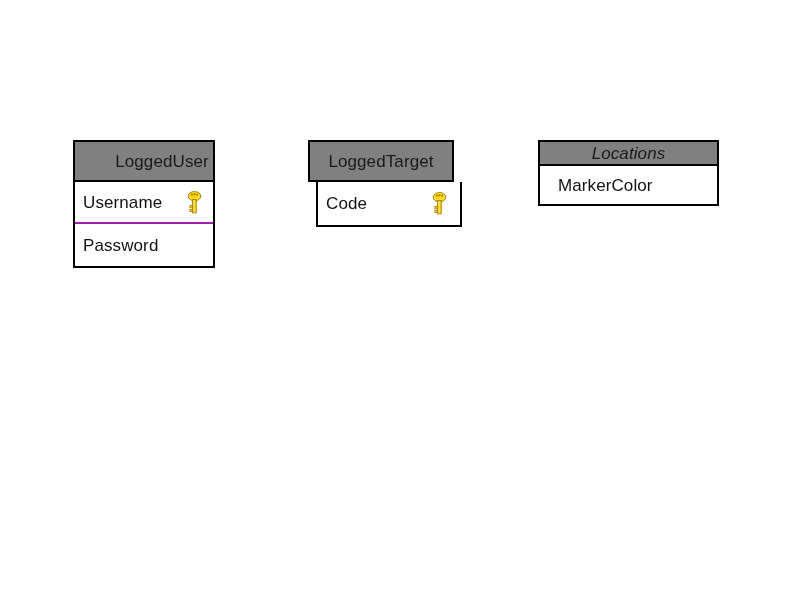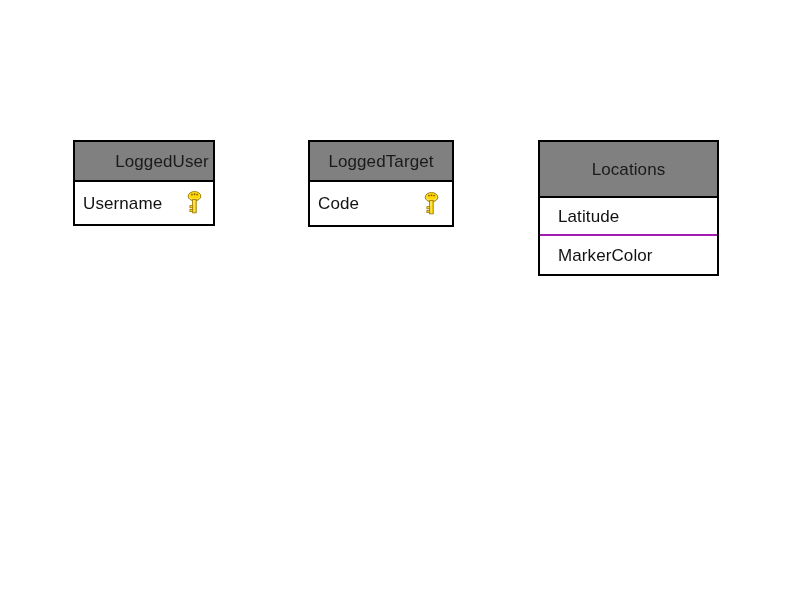--- a/index.html
+++ b/index.html
@@ -93,27 +93,27 @@
   
   #entity-loggeduser { left: 73px; top: 140px; width: 142px; }
   #entity-loggeduser .entity-header { width: 142px; height: 42px; padding-left: 36px; }
   #entity-loggeduser .entity-body { width: 142px; }
   #entity-loggeduser .attr-row { height: 42px; }
   #entity-loggeduser .attr-key { right: 10px; top: 9px; }
 
   
   #entity-loggedtarget { left: 308px; top: 140px; width: 118px; }
   #entity-loggedtarget .entity-header { width: 146px; height: 42px; }
-  #entity-loggedtarget .entity-body { width: 146px; }
+  #entity-loggedtarget .entity-body { width: 146px; margin-left: 8px; }
   #entity-loggedtarget .attr-row { height: 43px; }
   #entity-loggedtarget .attr-key { right: 12px; top: 10px; }
 
   
   #entity-locations { left: 538px; top: 140px; width: 181px; }
-  #entity-locations .entity-header { width: 181px; height: 58px; }
+  #entity-locations .entity-header { width: 181px; height: 26px; font-style: italic; }
   #entity-locations .entity-body { width: 181px; }
   #entity-locations .attr-row { height: 38px; }
   #entity-locations .attr-label { padding-left: 10px; }
 </style>
 </head>
 <body>
 
 <div id="diagram-canvas">
 
   <div class="entity" id="entity-loggeduser">
@@ -130,20 +130,23 @@
             <circle cx="8.5" cy="3.3" r="0.95" fill="#8a6a05"></circle>
             <circle cx="11.1" cy="3.6" r="0.95" fill="#8a6a05"></circle>
             <rect x="6.6" y="8.6" width="3.6" height="13.2" fill="#ffd700" stroke="#9c7a08" stroke-width="0.9"></rect>
             <rect x="7.4" y="9.2" width="1.1" height="12.0" fill="#fff08a"></rect>
             <rect x="3.9" y="14.6" width="2.9" height="2.2" fill="#ffd700" stroke="#9c7a08" stroke-width="0.8"></rect>
             <rect x="3.9" y="18.4" width="2.9" height="2.2" fill="#ffd700" stroke="#9c7a08" stroke-width="0.8"></rect>
           </svg>
         </span>
       </div>
 
+      <div class="attr-row">
+        <span class="attr-label">Password</span>
+      </div>
 
     </div>
   </div>
 
   <div class="entity" id="entity-loggedtarget">
     <div class="entity-header">LoggedTarget</div>
     <div class="entity-body">
 
       <div class="attr-row">
         <span class="attr-label">Code</span>
@@ -162,23 +165,20 @@
         </span>
       </div>
 
     </div>
   </div>
 
   <div class="entity" id="entity-locations">
     <div class="entity-header">Locations</div>
     <div class="entity-body">
 
-      <div class="attr-row">
-        <span class="attr-label">Latitude</span>
-      </div>
 
 
       <div class="attr-row">
         <span class="attr-label">MarkerColor</span>
       </div>
 
 
     </div>
   </div>
 

